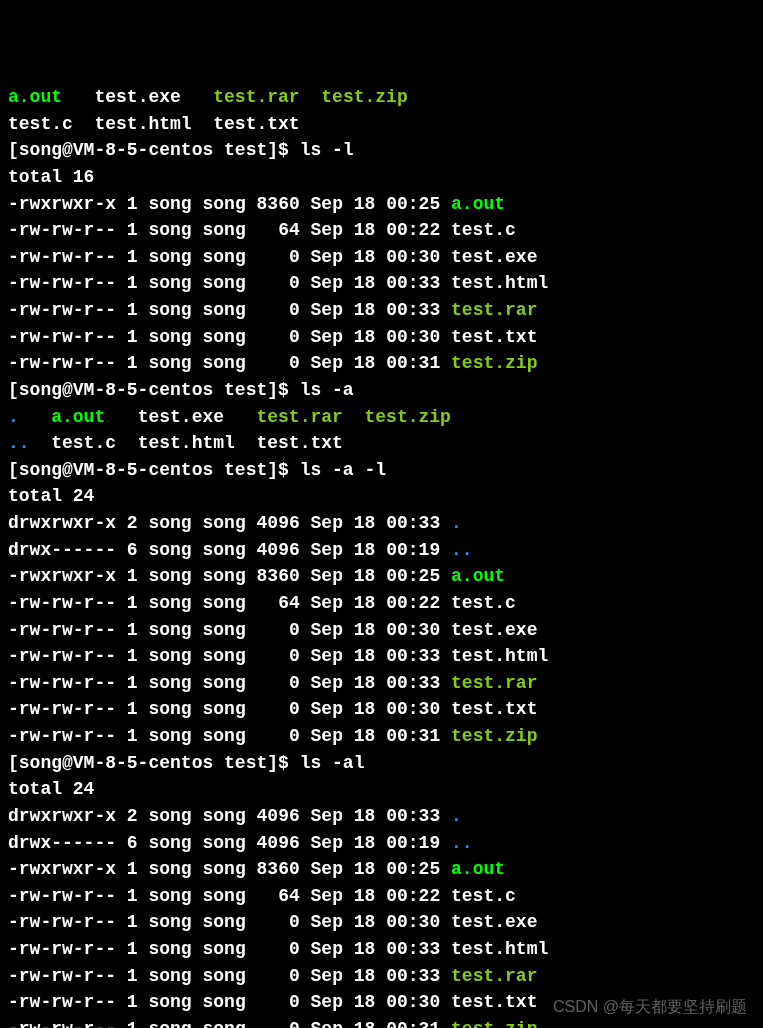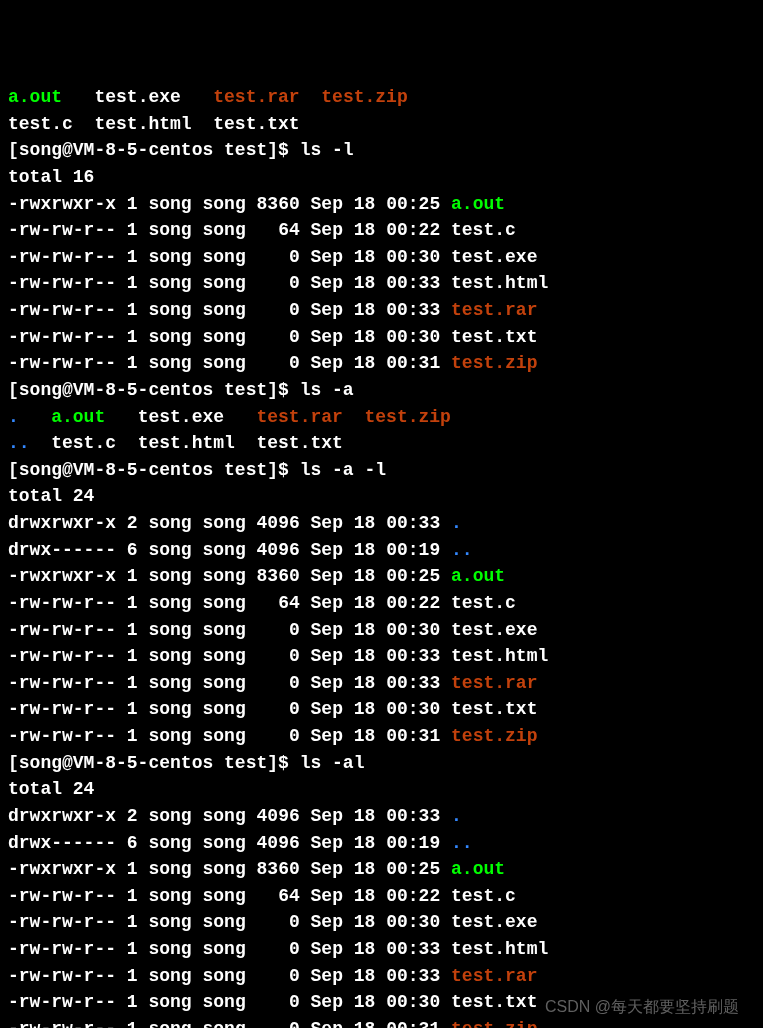--- a/index.html
+++ b/index.html
@@ -10,26 +10,26 @@
       font-size: 18px;
       font-weight: bold;
       padding: 4px 8px;
       white-space: pre;
       width: 763px;
       height: 1028px;
       overflow: hidden;
       position: relative;
     }
     .green { color: #00ff00; text-align: center; }
-    .red { color: #c2410c; margin-top: 20px; }
+    .red { color: #84cc16; margin-top: 20px; }
     .blue { color: #3388ff; }
     .watermark {
       position: absolute;
       bottom: 10px;
-      right: 24px;
+      right: 16px;
       color: #888;
       font-size: 16px;
       font-weight: normal;
       font-family: sans-serif;
       opacity: 0.7;
     }
     .line { line-height: 1.48; }
   </style>
 </head>
 <body>

